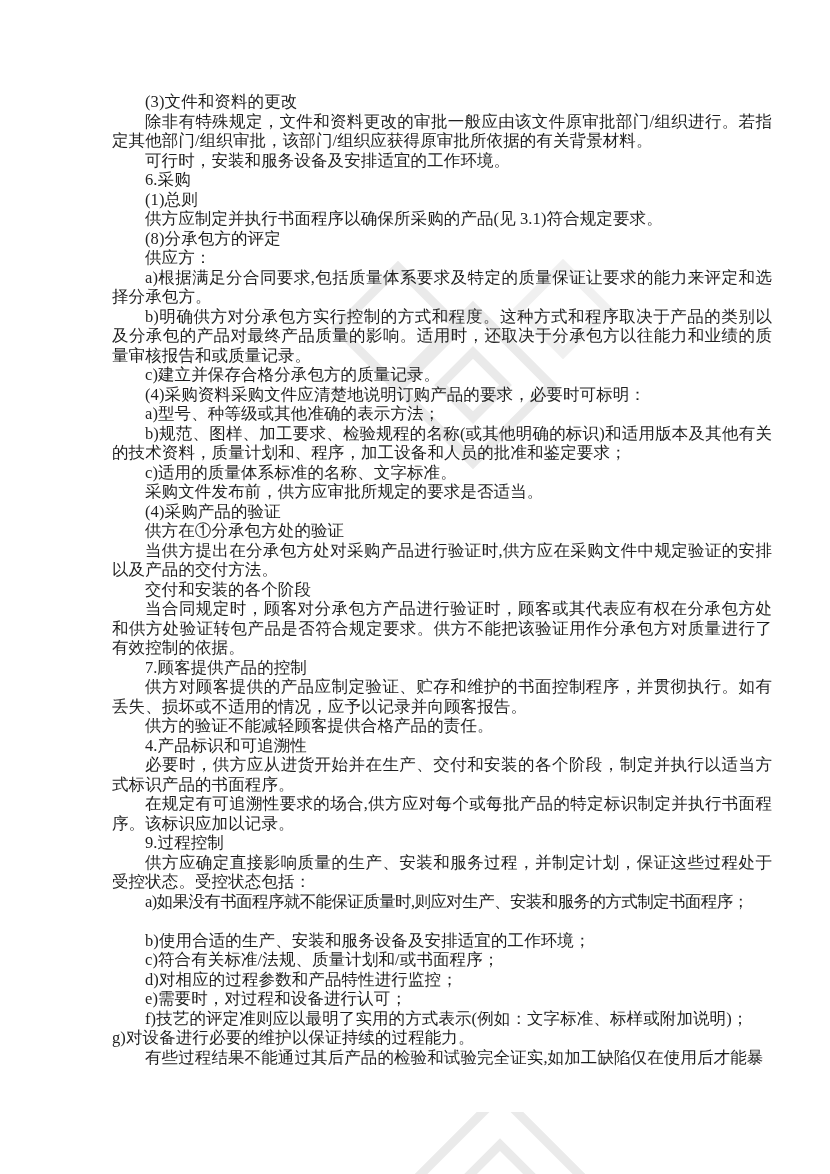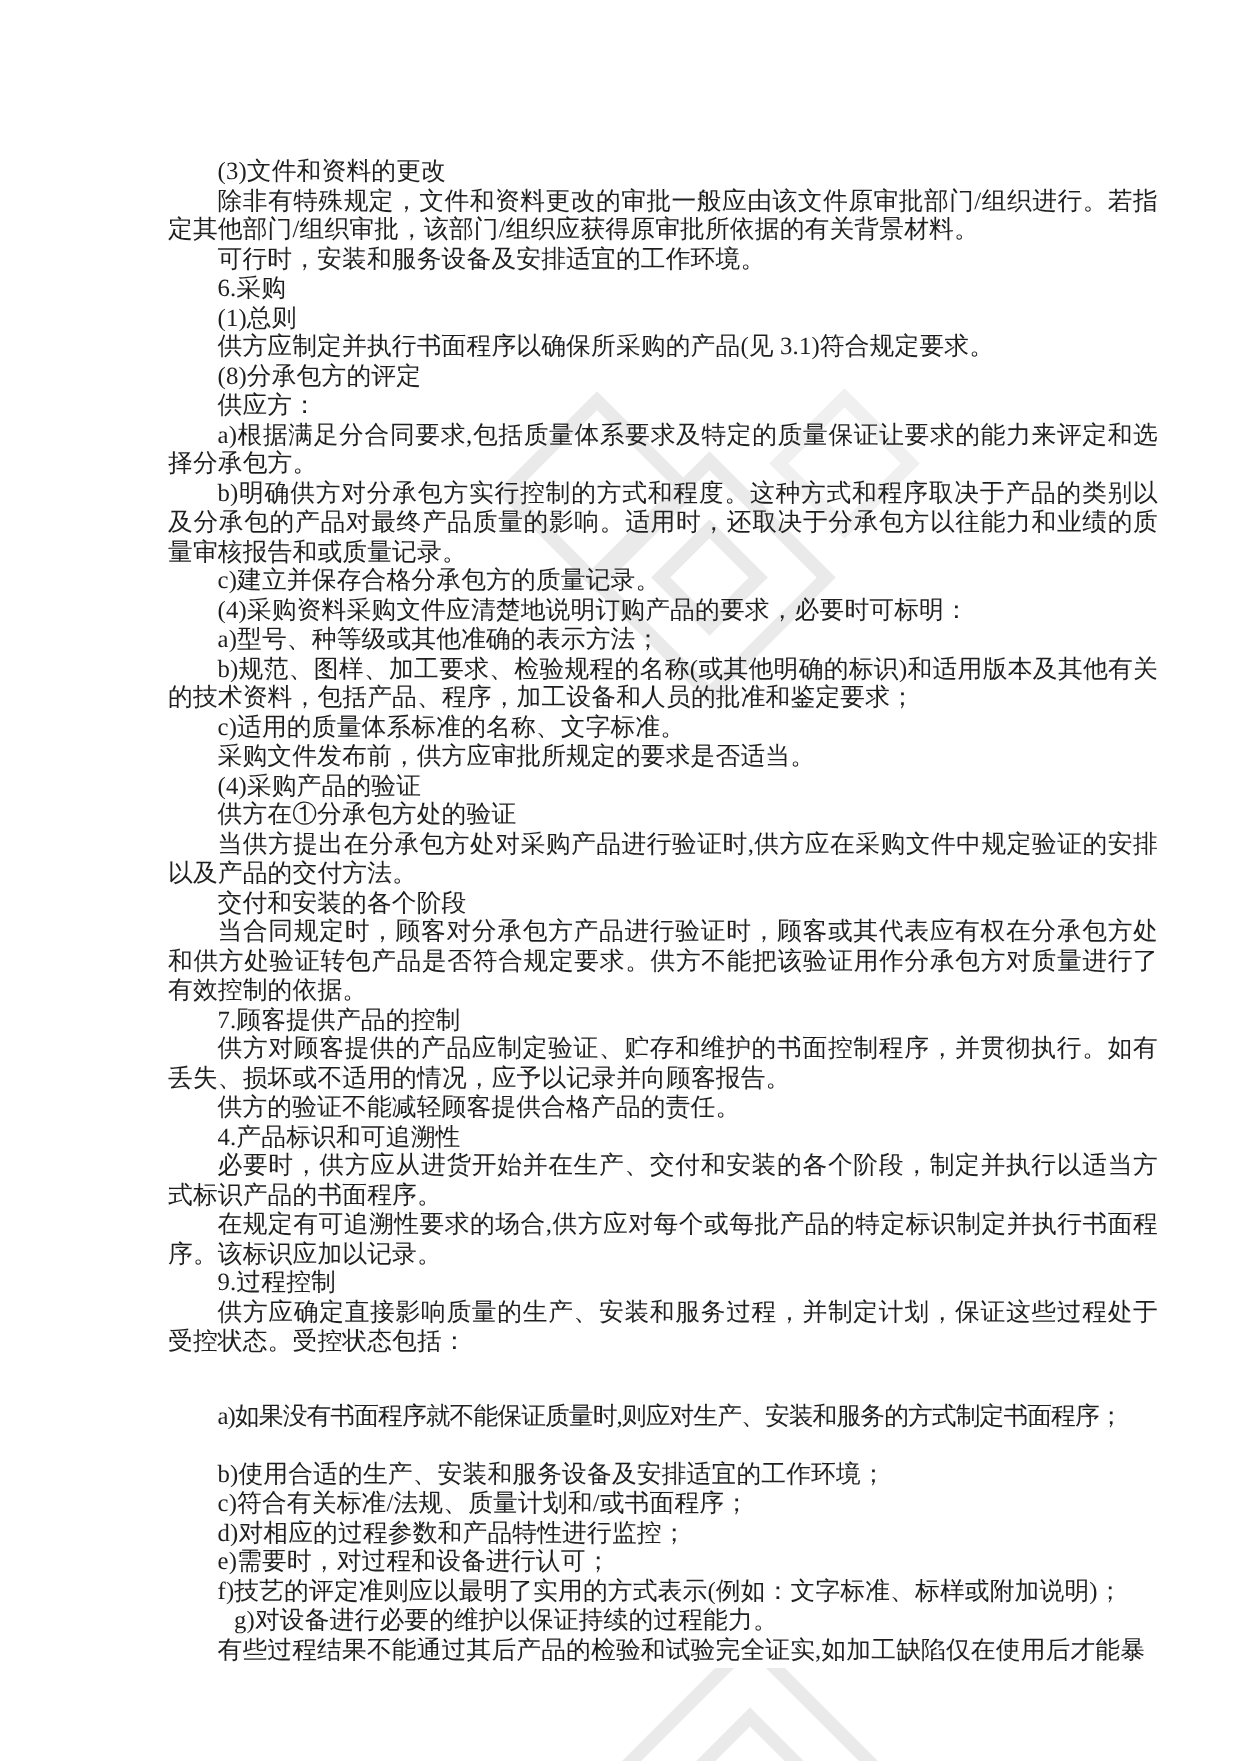--- a/index.html
+++ b/index.html
@@ -20,37 +20,37 @@
   .watermarks {
     position: absolute;
     inset: 0;
     pointer-events: none;
   }
   .wm {
     position: absolute;
   }
   .doc {
     position: absolute;
-    top: 104px;
+    top: 92px;
     left: 112px;
     width: 660px;
     color: var(--ink, #1f1f1f);
     font-size: 16.5px;
     line-height: 19.5px;
     text-align: justify;
     letter-spacing: 0.1px;
   }
   .doc p {
     margin: 0;
     padding: 0;
     text-indent: 2em;
     word-break: break-all;
   }
-  .doc p.flush { text-indent: 0; margin-left: 44px; }
-  .doc p.tight { letter-spacing: -0.6px; margin-top: 30px; }
+  .doc p.flush { text-indent: 0; }
+  .doc p.tight { letter-spacing: -0.6px; }
   .doc p.blank { height: 19.5px; }
 </style>
 </head>
 <body>
 
 <div class="page">
 
   <div class="watermarks">
 
     <svg class="wm" style="left:300px; top:250px;" width="320" height="260" viewBox="0 0 320 260">
@@ -77,21 +77,21 @@
       <p class="indent">6.采购</p>
       <p class="indent">(1)总则</p>
       <p class="indent">供方应制定并执行书面程序以确保所采购的产品(见 3.1)符合规定要求。</p>
       <p class="indent">(8)分承包方的评定</p>
       <p class="indent">供应方：</p>
       <p class="indent">a)根据满足分合同要求,包括质量体系要求及特定的质量保证让要求的能力来评定和选择分承包方。</p>
       <p class="indent">b)明确供方对分承包方实行控制的方式和程度。这种方式和程序取决于产品的类别以及分承包的产品对最终产品质量的影响。适用时，还取决于分承包方以往能力和业绩的质量审核报告和或质量记录。</p>
       <p class="indent">c)建立并保存合格分承包方的质量记录。</p>
       <p class="indent">(4)采购资料采购文件应清楚地说明订购产品的要求，必要时可标明：</p>
       <p class="indent">a)型号、种等级或其他准确的表示方法；</p>
-      <p class="indent">b)规范、图样、加工要求、检验规程的名称(或其他明确的标识)和适用版本及其他有关的技术资料，包括产品、程序，加工设备和人员的批准和鉴定要求；</p>
+      <p class="indent">b)规范、图样、加工要求、检验规程的名称(或其他明确的标识)和适用版本及其他有关的技术资料，质量计划和、程序，加工设备和人员的批准和鉴定要求；</p>
       <p class="indent">c)适用的质量体系标准的名称、文字标准。</p>
       <p class="indent">采购文件发布前，供方应审批所规定的要求是否适当。</p>
       <p class="indent">(4)采购产品的验证</p>
       <p class="indent">供方在①分承包方处的验证</p>
       <p class="indent">当供方提出在分承包方处对采购产品进行验证时,供方应在采购文件中规定验证的安排以及产品的交付方法。</p>
       <p class="indent">交付和安装的各个阶段</p>
       <p class="indent">当合同规定时，顾客对分承包方产品进行验证时，顾客或其代表应有权在分承包方处和供方处验证转包产品是否符合规定要求。供方不能把该验证用作分承包方对质量进行了有效控制的依据。</p>
       <p class="indent">7.顾客提供产品的控制</p>
       <p class="indent">供方对顾客提供的产品应制定验证、贮存和维护的书面控制程序，并贯彻执行。如有丢失、损坏或不适用的情况，应予以记录并向顾客报告。</p>
       <p class="indent">供方的验证不能减轻顾客提供合格产品的责任。</p>

